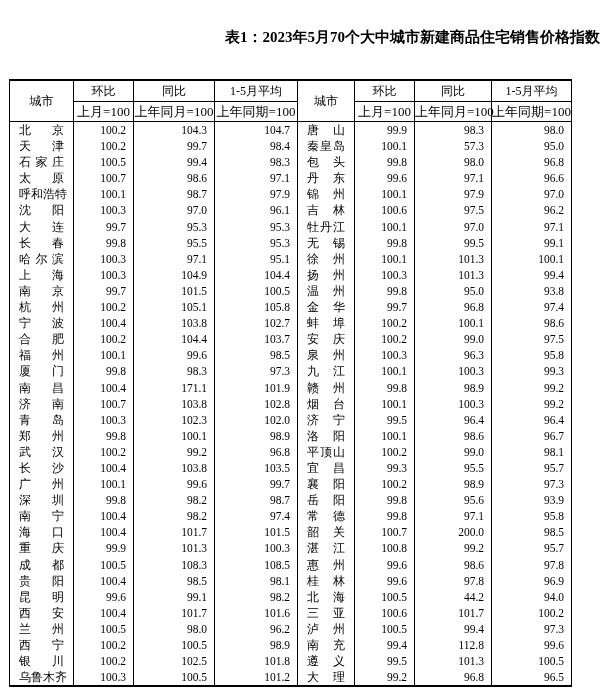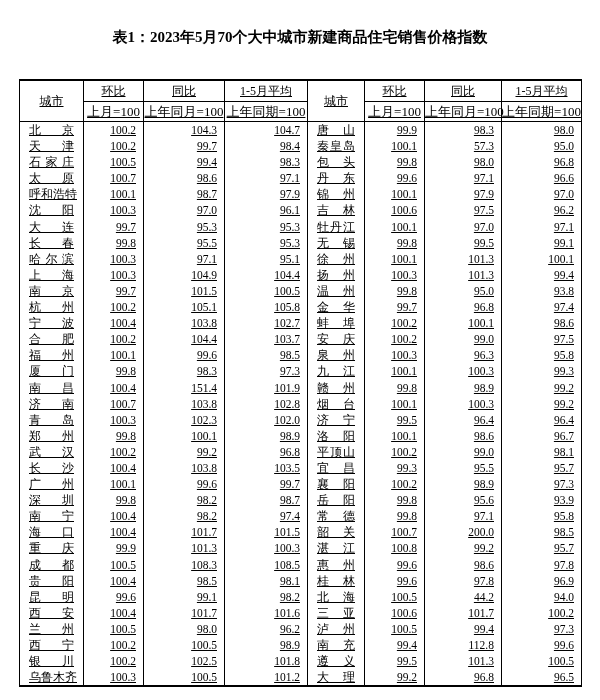--- a/index.html
+++ b/index.html
@@ -12,37 +12,36 @@
     width: 600px;
     height: 700px;
     background: #ffffff;
     color: #000000;
     font-family: "Liberation Serif", "DejaVu Serif", serif;
     overflow: hidden;
   }
   .title {
     padding-top: 27px;
     margin-bottom: 32px;
-    text-align: center;
+    text-align: right;
     font-size: 15px;
     font-weight: bold;
     line-height: 20px;
     white-space: nowrap;
   }
   table.price-table {
-    margin-left: 19px;
+    margin-left: 9px;
     width: 562px;
     table-layout: fixed;
     border-collapse: collapse;
     border-top: 2px solid #000;
     border-bottom: 2px solid #000;
     border-left: 1px solid #000;
     border-right: 1px solid #000;
     font-size: 11.5px;
-    text-decoration: underline;
   }
   table.price-table th {
     border: 1px solid #000;
     font-weight: normal;
     text-align: center;
     white-space: nowrap;
     padding: 0;
   }
   thead tr.h1 th { height: 20px; font-size: 12px; }
   thead tr.h2 th { height: 19px; font-size: 13px; }
@@ -264,21 +263,21 @@
           <td class="num">98.3</td>
           <td class="num">97.3</td>
           <td class="city">九江</td>
           <td class="num">100.1</td>
           <td class="num">100.3</td>
           <td class="num">99.3</td>
         </tr>
         <tr>
           <td class="city">南昌</td>
           <td class="num">100.4</td>
-          <td class="num">151.4</td>
+          <td class="num">171.1</td>
           <td class="num">101.9</td>
           <td class="city">赣州</td>
           <td class="num">99.8</td>
           <td class="num">98.9</td>
           <td class="num">99.2</td>
         </tr>
         <tr>
           <td class="city">济南</td>
           <td class="num">100.7</td>
           <td class="num">103.8</td>

